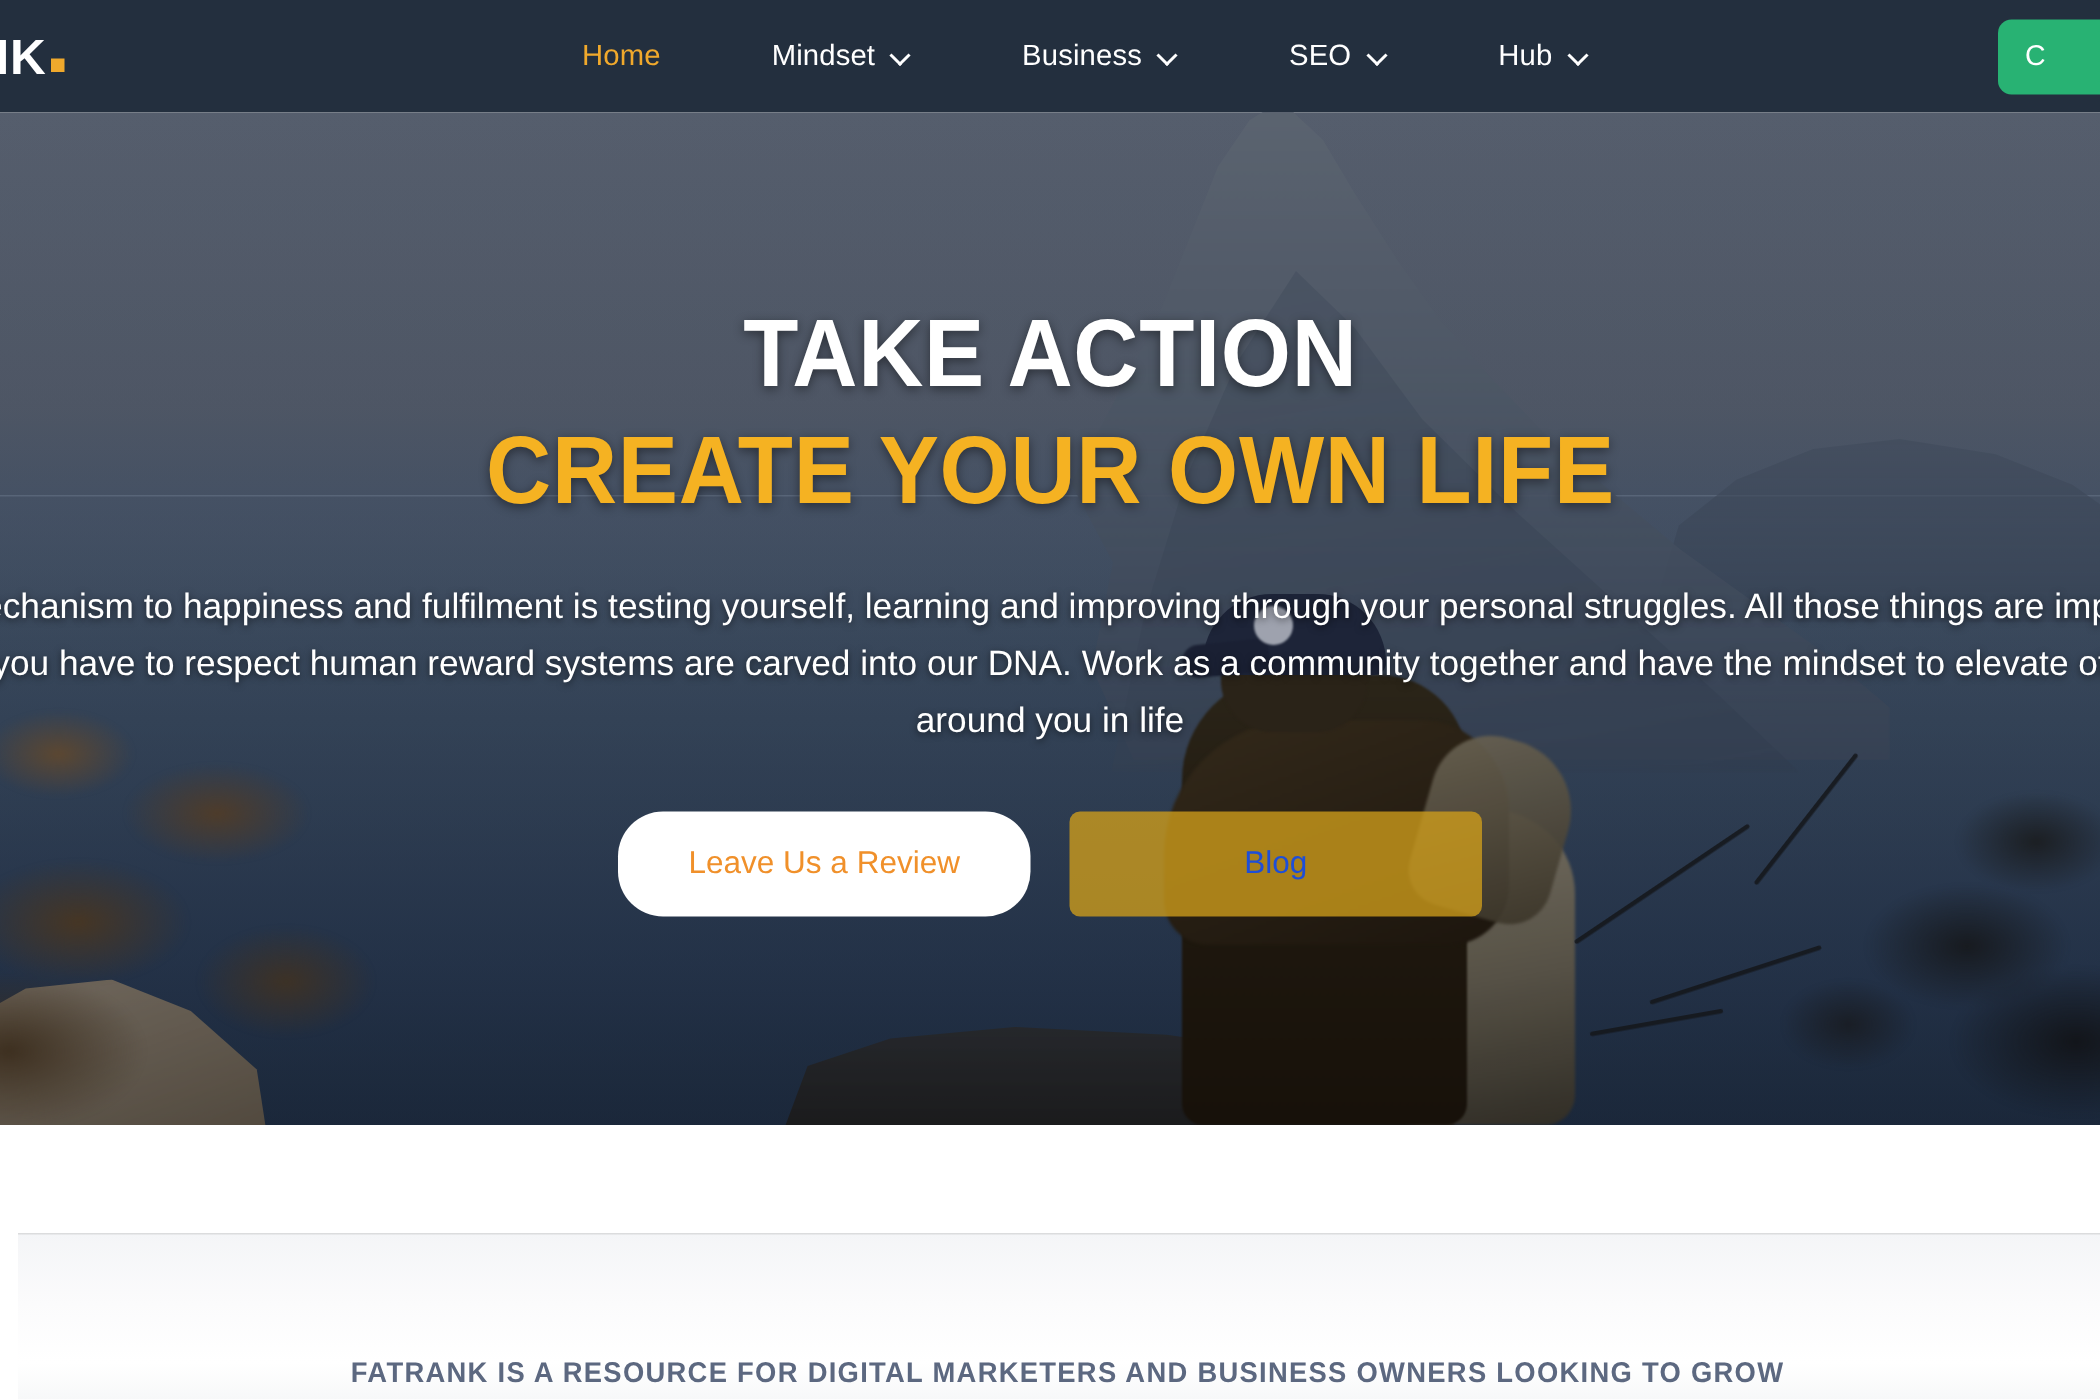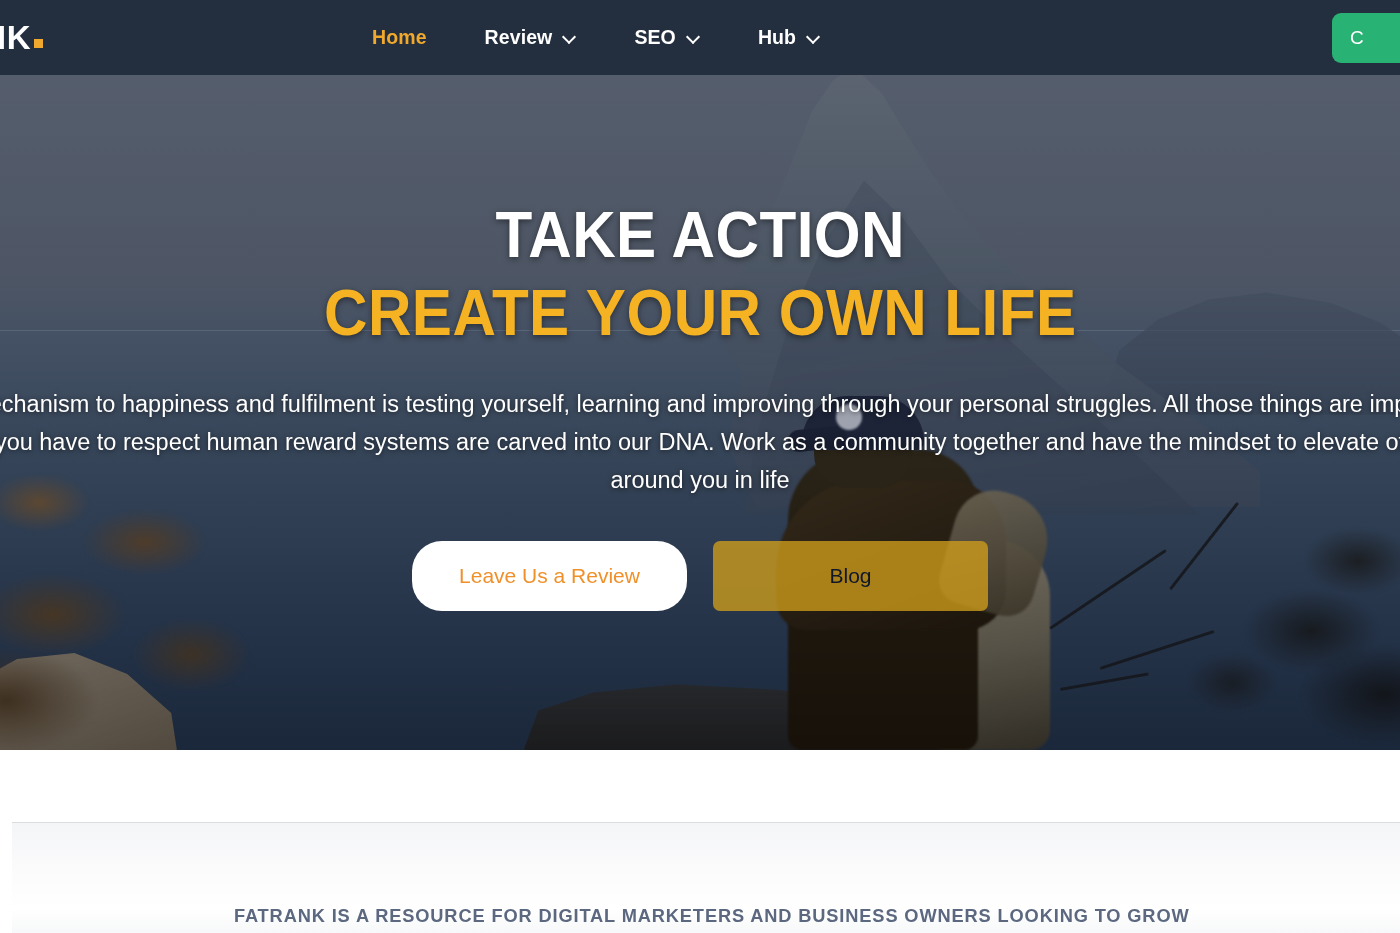--- a/index.html
+++ b/index.html
@@ -71,22 +71,23 @@
     height: 75px;
     margin-right: 58px;
     cursor: pointer;
     white-space: nowrap;
   }
   .nav-item:last-child { margin-right: 0; }
 
   .nav-label {
     font-size: 19.5px;
     color: #ffffff;
-    font-weight: 700;
+    font-weight: 400;
     letter-spacing: 0.1px;
+    margin-left: 16px;
   }
   .nav-item.active .nav-label { color: #f0a92c; }
 
   .chev {
     margin-left: 11px;
     width: 13px;
     height: 13px;
     display: inline-block;
     position: relative;
     flex: none;
@@ -388,21 +389,21 @@
     width: 275px;
     height: 70px;
     background: #ffffff;
     color: #f0902a;
     border-radius: 30px;
   }
   .btn-blog {
     width: 275px;
     height: 70px;
     background: rgba(208,157,27,0.78);
-    color: #0f172a;
+    color: #1d4ed8;
   }
 
   
   .below {
     position: absolute;
     top: 822px; left: 12px;
     width: 1400px;
     height: 111px;
     background: linear-gradient(180deg, #f4f5f7 0%, #fbfbfc 42%, #ffffff 78%, #f7f8f9 100%);
     display: flex;
@@ -437,24 +438,28 @@
       <span class="brand-dot"></span>
     </a>
 
     <ul class="nav-links">
 
       <li class="nav-item active">
         <span class="nav-label">Home</span>
       </li>
 
       <li class="nav-item">
-        <span class="nav-label">Review</span>
+        <span class="nav-label">Mindset</span>
         <span class="chev"></span>
       </li>
 
+      <li class="nav-item">
+        <span class="nav-label">Business</span>
+        <span class="chev"></span>
+      </li>
 
 
       <li class="nav-item">
         <span class="nav-label">SEO</span>
         <span class="chev"></span>
       </li>
 
 
       <li class="nav-item">
         <span class="nav-label">Hub</span>

